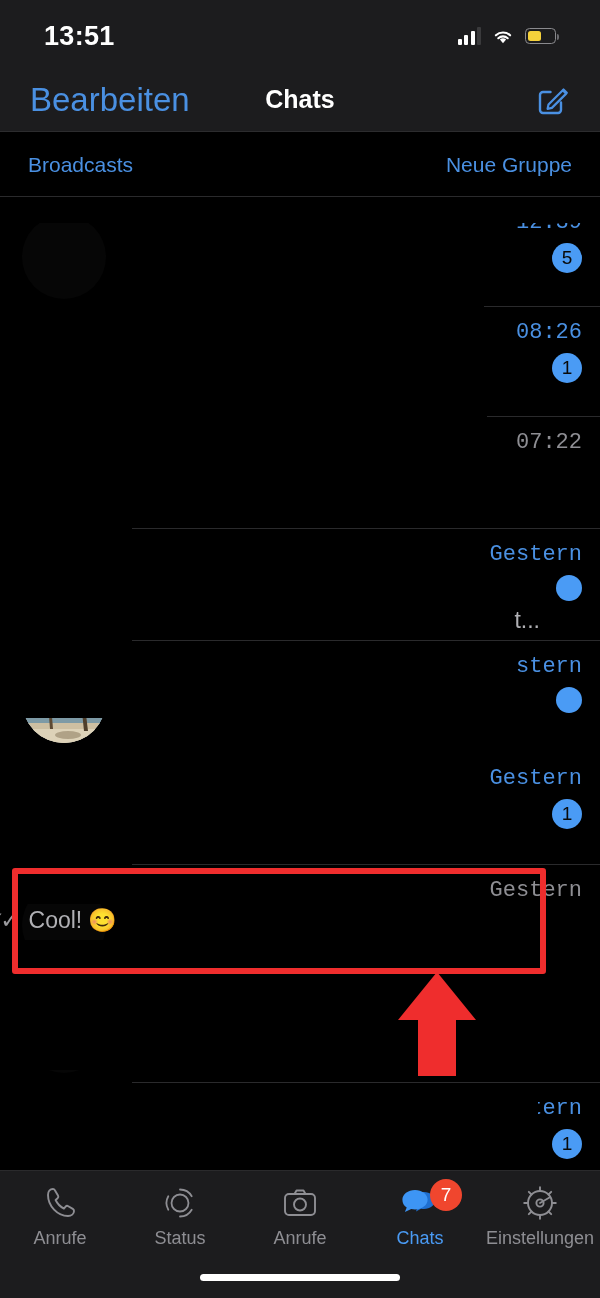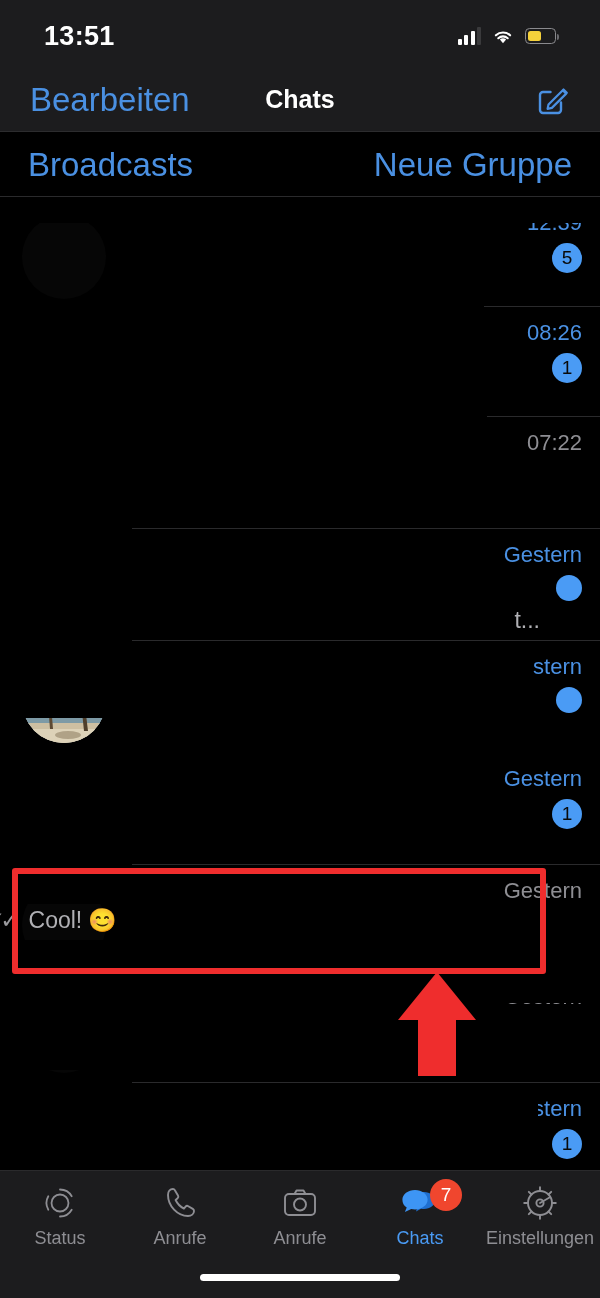--- a/index.html
+++ b/index.html
@@ -58,42 +58,42 @@
   .compose { width:34px; height:34px; position:relative; z-index:2; }
 
   
   .sectionbar {
     position:absolute; left:0; top:133px; width:600px; height:64px;
     background:#000;
     display:flex; align-items:center; justify-content:space-between;
     padding:0 28px;
     border-bottom:1px solid #2a2a2c;
   }
-  .sec-link { color:#4a90e2; font-size:33px; }
+  .sec-link { color:#4a90e2; font-size:21px; }
 
   
   .list { position:absolute; left:0; top:197px; width:600px; height:975px; overflow:hidden; }
   .row {
     position:relative; width:600px;
     display:flex; align-items:flex-start;
     padding:14px 0 0 0;
   }
   .row .sep {
     position:absolute; left:132px; right:0; bottom:0; height:1px; background:#2a2a2c;
   }
   .avatar {
     width:84px; height:84px; border-radius:50%;
     margin-left:22px; margin-top:4px; flex:0 0 84px;
     background:#050505;
     overflow:hidden; position:relative;
   }
   .avatar.redacted { background:#060606; }
   .rowbody { flex:1; padding-right:18px; position:relative; min-height:0; }
   .rowtop { display:flex; justify-content:flex-end; align-items:flex-start; }
-  .time { font-size:22px; line-height:1.1; }
+  .time { font-size:22px; line-height:1.1;font-family:Liberation Mono, monospace; }
   .time.unread { color:#4a90e2; }
   .time.read { color:#8e8e93; }
   .badge {
     margin-top:8px; margin-left:auto;
     min-width:30px; height:30px; border-radius:15px;
     background:#4a9bf5; color:#0a0a0a;
     font-size:19px; font-weight:500;
     display:flex; align-items:center; justify-content:center;
     padding:0 8px;
   }
@@ -357,36 +357,36 @@
     <svg viewBox="0 0 78 104" width="78" height="104">
       <path d="M39 0 L78 48 L58 48 L58 104 L20 104 L20 48 L0 48 Z" fill="#ef2d2d"></path>
     </svg>
   </div>
 
   <div class="tabbar">
 
     <div class="tab">
       <span class="ti">
         <svg viewBox="0 0 38 38" width="38" height="38">
+          <path d="M12 5c-3 0-5 2.5-5 6 0 11 9.5 21 20 21 3.4 0 6-2 6-5 0-1-.4-1.6-1.2-2.1l-4.5-2.7c-1-.6-2-.4-2.7.4l-1.7 2c-3.6-1.9-6.6-5-8.3-8.6l2-1.7c.8-.7 1-1.7.4-2.7l-2.7-4.6C13.8 5.5 13 5 12 5z" stroke="#8e8e93" stroke-width="1.9" fill="none" stroke-linejoin="round"></path>
+        </svg>
+      </span>
+      <span class="tl">Anrufe</span>
+    </div>
+
+    <div class="tab">
+      <span class="ti">
+        <svg viewBox="0 0 38 38" width="38" height="38">
           <circle cx="19" cy="19" r="8.5" stroke="#8e8e93" stroke-width="1.8" fill="none"></circle>
           <path d="M19 5.5 a13.5 13.5 0 0 1 11.7 6.8" stroke="#8e8e93" stroke-width="1.8" fill="none" stroke-linecap="round"></path>
           <path d="M30.7 25.7 A13.5 13.5 0 0 1 19 32.5" stroke="#8e8e93" stroke-width="1.8" fill="none" stroke-linecap="round"></path>
           <path d="M7.3 25.7 A13.5 13.5 0 0 1 7.3 12.3" stroke="#8e8e93" stroke-width="1.8" fill="none" stroke-linecap="round"></path>
         </svg>
       </span>
       <span class="tl">Status</span>
-    </div>
-
-    <div class="tab">
-      <span class="ti">
-        <svg viewBox="0 0 38 38" width="38" height="38">
-          <path d="M12 5c-3 0-5 2.5-5 6 0 11 9.5 21 20 21 3.4 0 6-2 6-5 0-1-.4-1.6-1.2-2.1l-4.5-2.7c-1-.6-2-.4-2.7.4l-1.7 2c-3.6-1.9-6.6-5-8.3-8.6l2-1.7c.8-.7 1-1.7.4-2.7l-2.7-4.6C13.8 5.5 13 5 12 5z" stroke="#8e8e93" stroke-width="1.9" fill="none" stroke-linejoin="round"></path>
-        </svg>
-      </span>
-      <span class="tl">Anrufe</span>
     </div>
 
     <div class="tab">
       <span class="ti">
         <svg viewBox="0 0 38 38" width="38" height="38">
           <rect x="4" y="10" width="30" height="21" rx="4" stroke="#8e8e93" stroke-width="1.9" fill="none"></rect>
           <circle cx="19" cy="20.5" r="6" stroke="#8e8e93" stroke-width="1.9" fill="none"></circle>
           <path d="M13.5 10 L15.5 6.5 L22.5 6.5 L24.5 10" stroke="#8e8e93" stroke-width="1.9" fill="none" stroke-linejoin="round"></path>
         </svg>
       </span>

